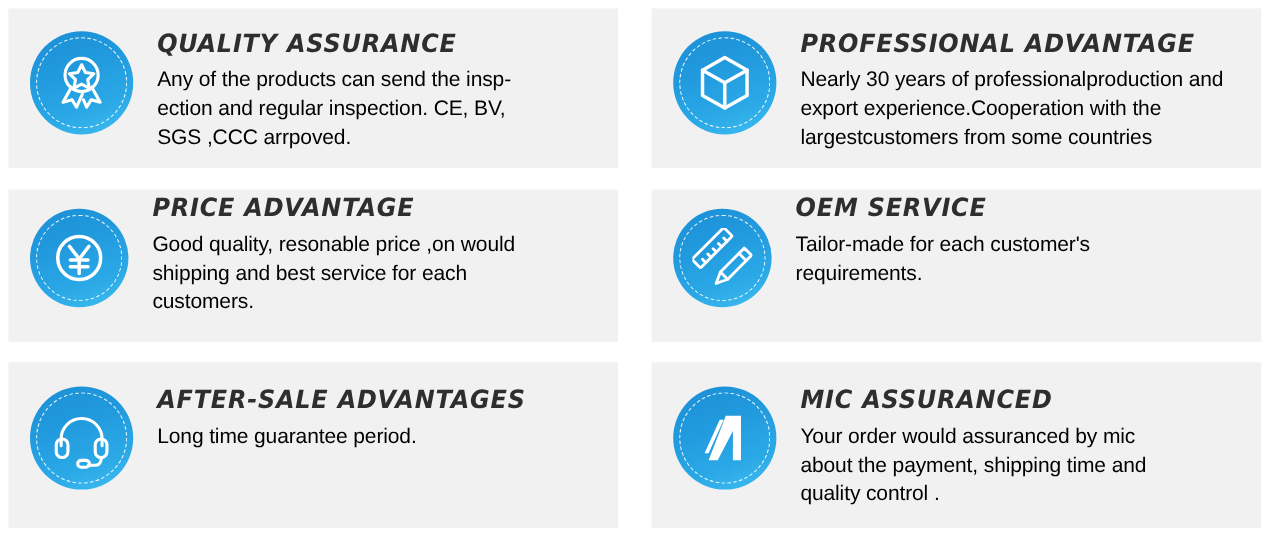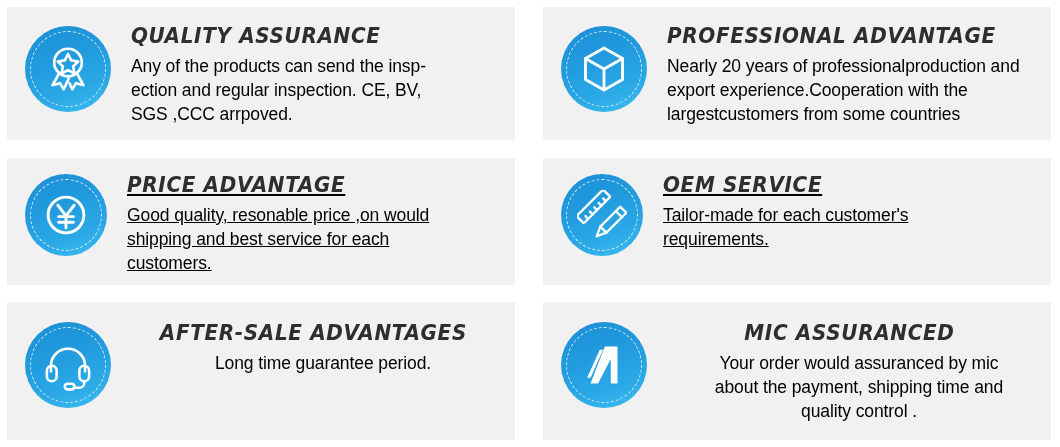--- a/index.html
+++ b/index.html
@@ -60,22 +60,22 @@
   }
   .icon-circle svg { display: block; }
 
   .text-block {
     flex: 1 1 auto;
     padding-left: 20px;
     padding-top: 18px;
     padding-right: 0;
     min-width: 0;
   }
-  .row-2 .text-block { padding-top: 16px; text-decoration: underline; }
-  .row-3 .text-block { padding-top: 20px; text-align: center; }
+  .row-2 .text-block { padding-top: 4px; }
+  .row-3 .text-block { padding-top: 20px; }
 
   .heading {
     font-family: "DejaVu Sans", "Liberation Sans", sans-serif;
     font-weight: 700;
     font-style: italic;
     font-size: 21px;
     letter-spacing: 0.7px;
     color: #2e2e2e;
     margin: 0 0 7px 0;
     white-space: nowrap;
@@ -125,21 +125,21 @@
         <svg width="54" height="54" viewBox="0 0 64 64" fill="none" stroke="#ffffff" stroke-width="3.4" stroke-linejoin="round" stroke-linecap="round">
           <path d="M32 7l22 12.5v25L32 57 10 44.5v-25z"></path>
           <path d="M10 19.5L32 32l22-12.5"></path>
           <path d="M32 32v25"></path>
         </svg>
       </div>
       <div class="icon-dash"></div>
     </div>
     <div class="text-block">
       <p class="heading">PROFESSIONAL ADVANTAGE</p>
-      <p class="body-text">Nearly 20 years of professionalproduction and
+      <p class="body-text">Nearly 30 years of professionalproduction and
 export experience.Cooperation with the
 largestcustomers from some countries</p>
     </div>
   </div>
 
   <div class="panel col-l row-2">
     <div class="icon-wrap">
       <div class="icon-circle">
         <svg width="52" height="52" viewBox="0 0 64 64" fill="none" stroke="#ffffff" stroke-width="3.6" stroke-linejoin="round" stroke-linecap="round">
           <circle cx="32" cy="32" r="22"></circle>

